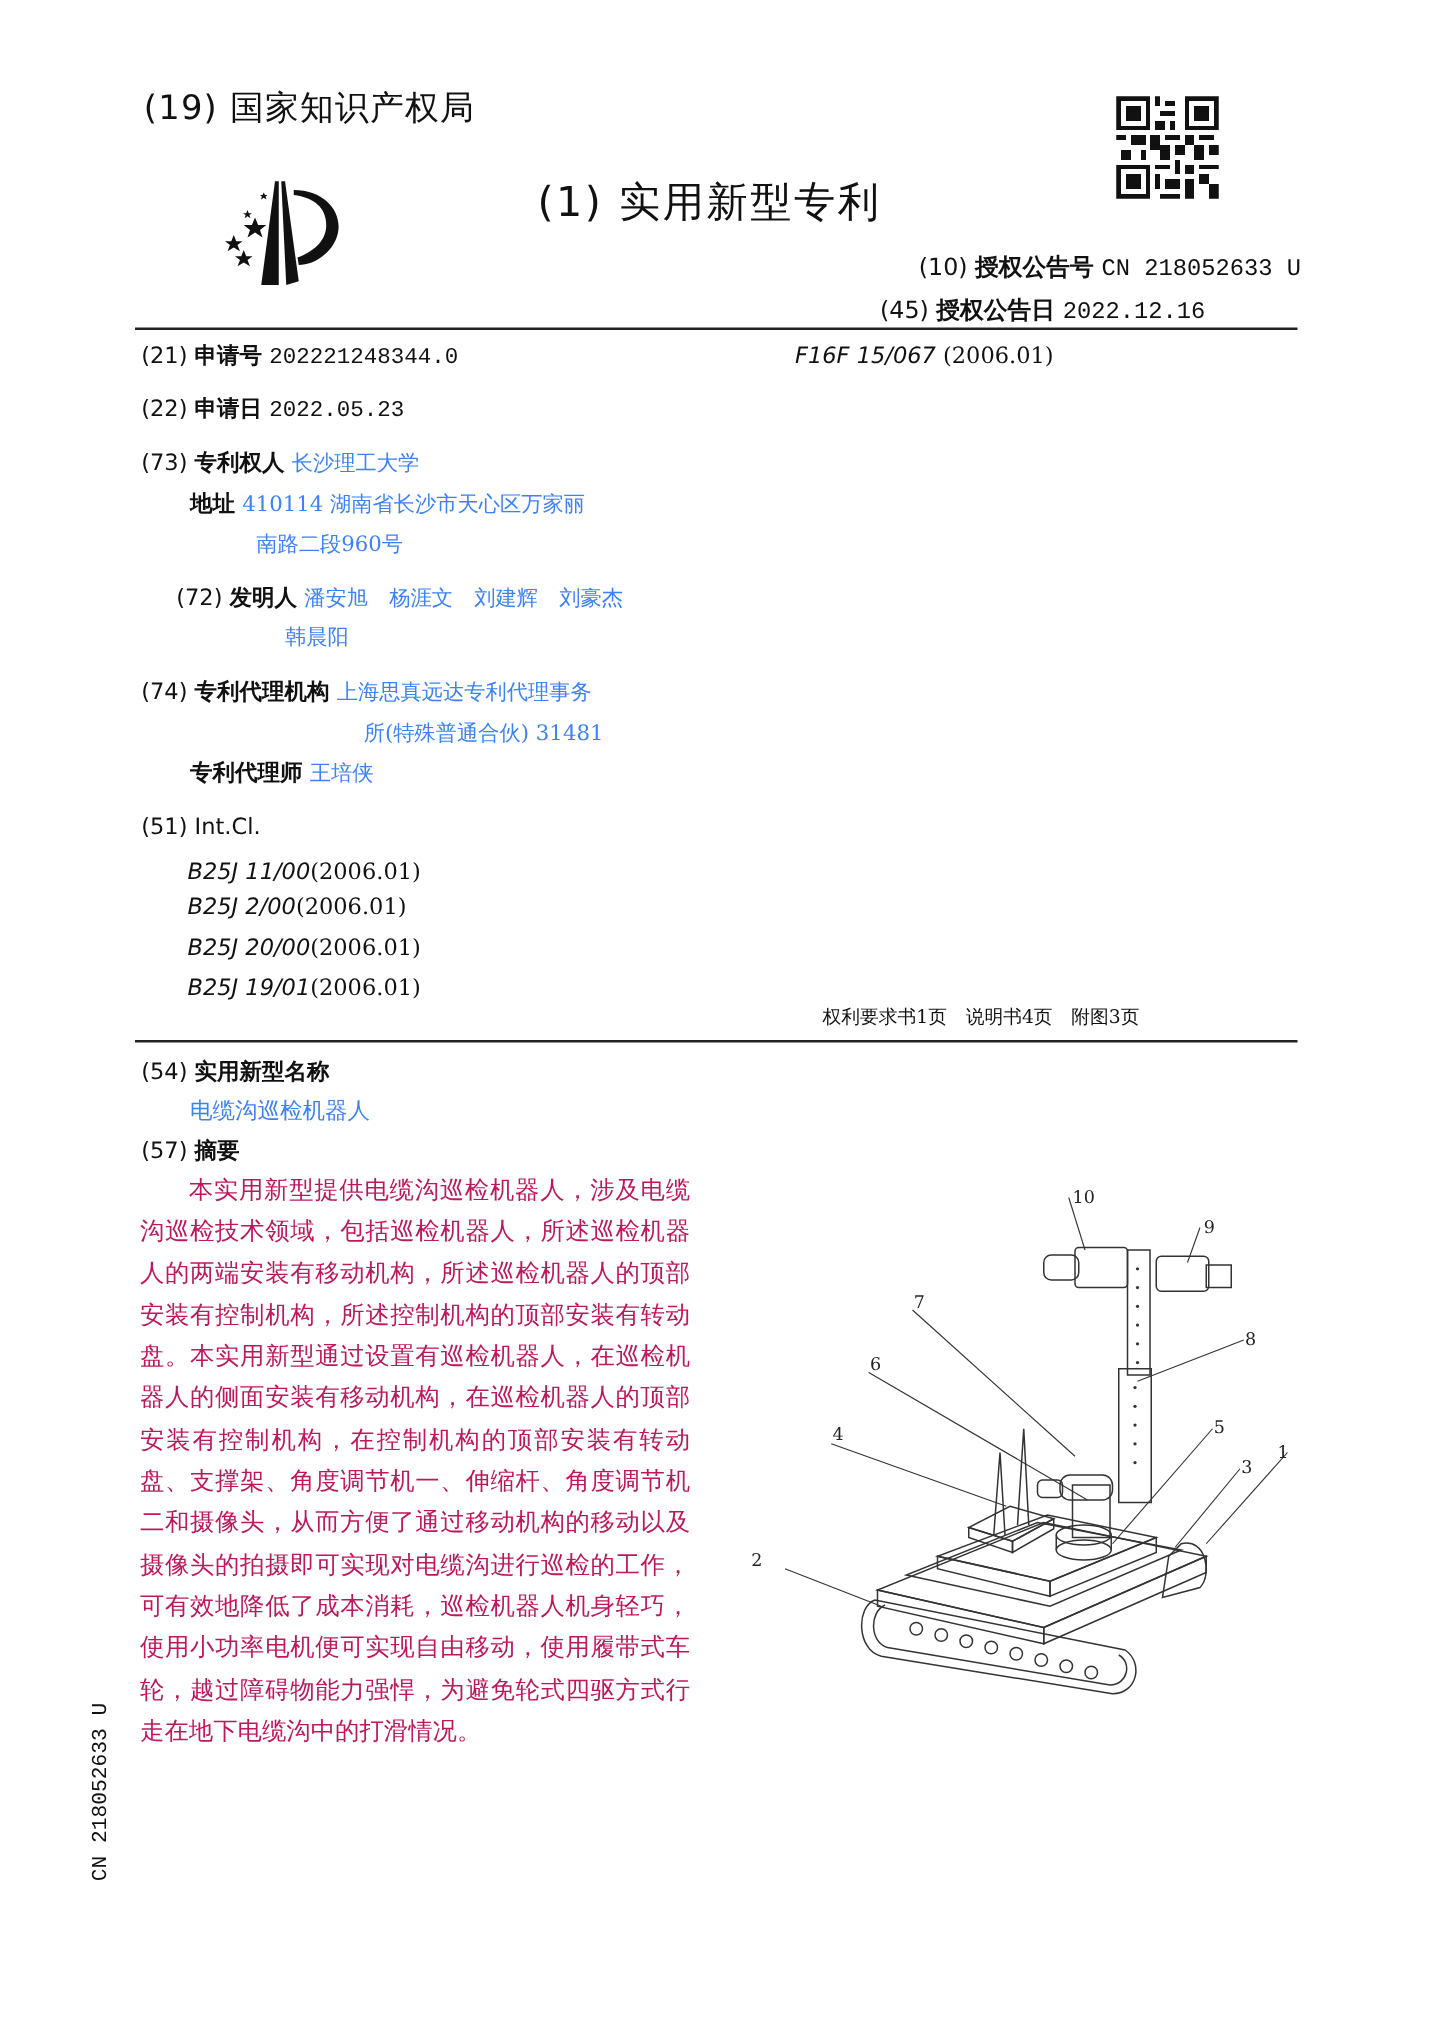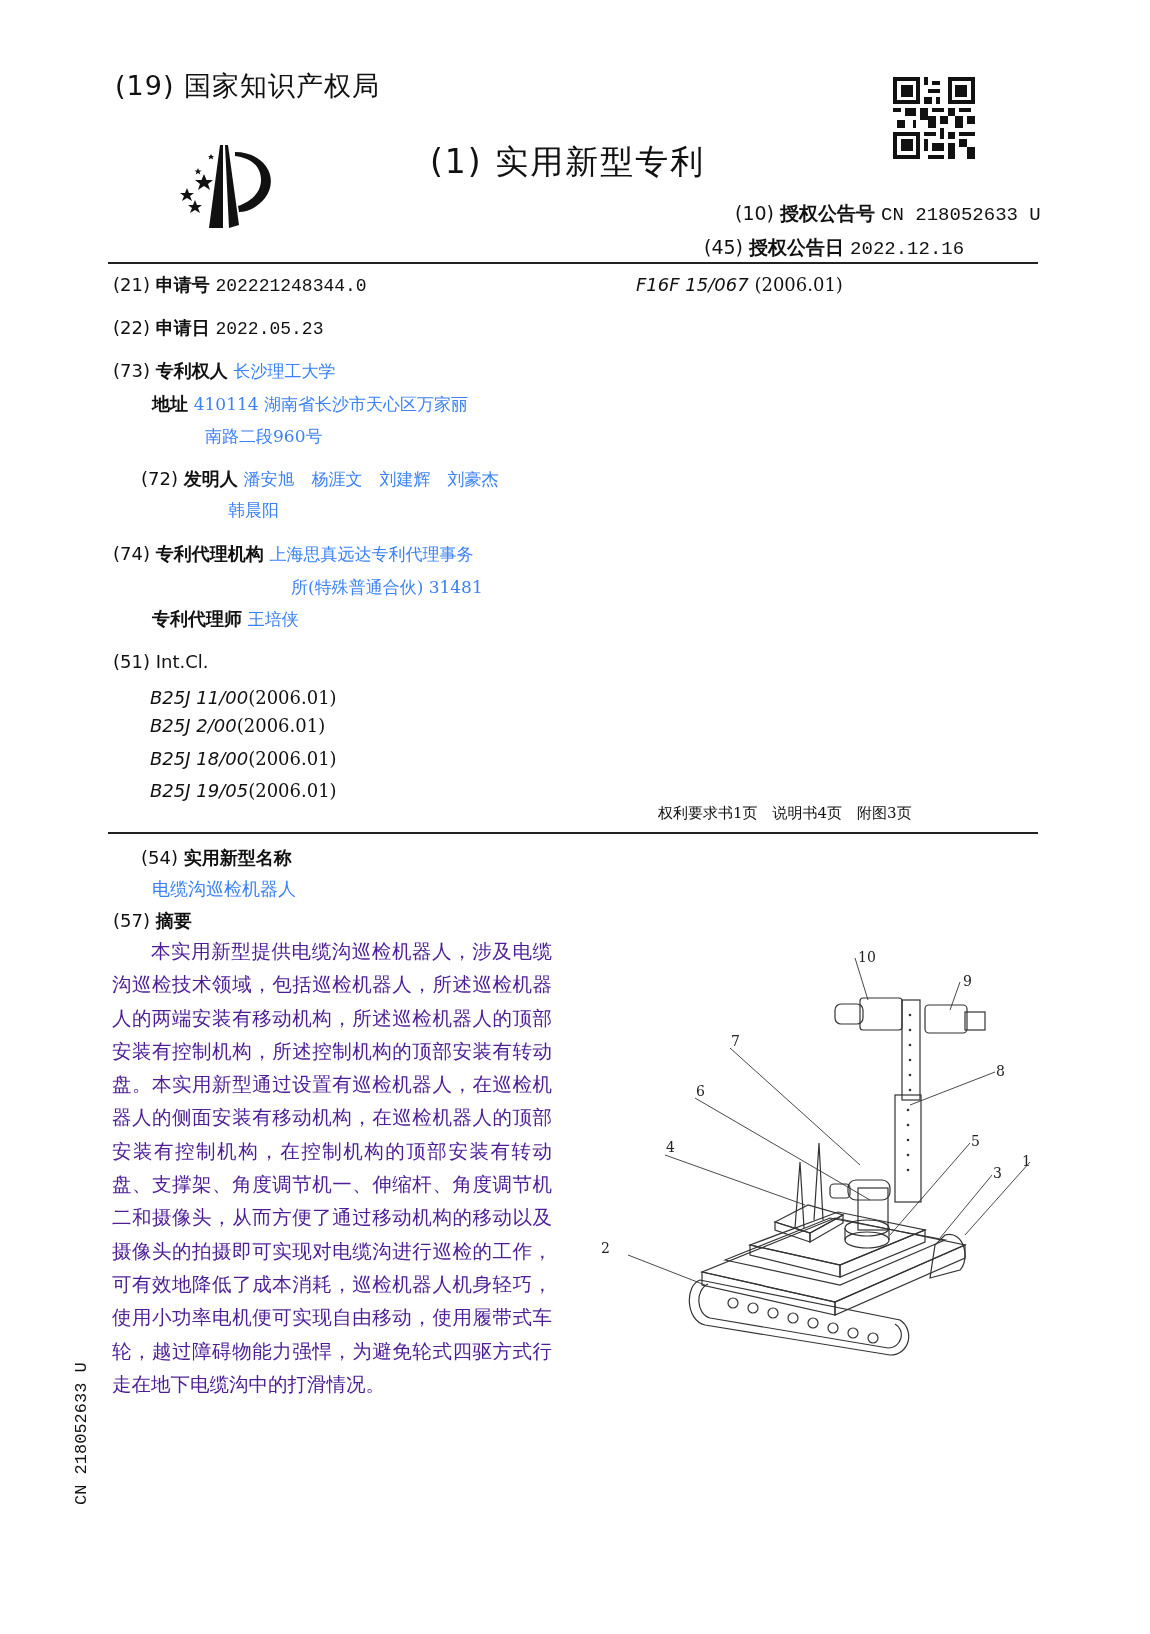--- a/index.html
+++ b/index.html
@@ -22,21 +22,21 @@
   .lbl { font-weight: bold; font-family: "DejaVu Sans", sans-serif; }
   .val { font-family: "DejaVu Serif", serif; font-size: 17px; color: #3b82f6; }
   .ipc { font-size: 18px; }
   .ipc .code { font-family: "DejaVu Sans", sans-serif; font-style: italic; }
   .ipc .ver { font-family: "DejaVu Serif", serif; }
 
   .pages { left: 658px; top: 804px; font-size: 15px; word-spacing: 4px; font-family: "DejaVu Serif", serif; }
 
   .abstract {
     left: 112px; top: 935px; width: 440px; font-family: "DejaVu Serif", serif;
-    font-size: 19.5px; line-height: 33.3px; text-align: justify; text-indent: 2em; color: #4c1d95;
+    font-size: 19.5px; line-height: 33.3px; text-align: justify; text-indent: 2em; color: #be185d;
   }
   .side-no {
     left: 72px; top: 1505px; transform: rotate(-90deg); transform-origin: left top;
     font-size: 17px; font-family: "Liberation Mono", monospace; white-space: nowrap;
   }
   .qr { left: 893px; top: 77px; width: 82px; height: 82px; }
   .logo { left: 165px; top: 140px; width: 120px; height: 90px; }
   .figure { left: 590px; top: 900px; width: 460px; height: 460px; }
 </style>
 </head>
@@ -175,31 +175,31 @@
   <span class="tag">(51)</span>
   <span class="tag">Int.Cl.</span>
 </div>
 <div class="abs ipc row" style="left:150px; top:685px;">
   <span class="code">B25J  11/00</span><span class="ver">(2006.01)</span>
 </div>
 <div class="abs ipc row" style="left:150px; top:713px;">
   <span class="code">B25J  2/00</span><span class="ver">(2006.01)</span>
 </div>
 <div class="abs ipc row" style="left:150px; top:746px;">
-  <span class="code">B25J  18/00</span><span class="ver">(2006.01)</span>
+  <span class="code">B25J  20/00</span><span class="ver">(2006.01)</span>
 </div>
 <div class="abs ipc row" style="left:150px; top:778px;">
-  <span class="code">B25J  19/05</span><span class="ver">(2006.01)</span>
+  <span class="code">B25J  19/01</span><span class="ver">(2006.01)</span>
 </div>
 
 <div class="abs pages">权利要求书1页　说明书4页　附图3页</div>
 
 <div class="abs rule-mid"></div>
 
-<div class="abs row" style="left:113px; top:845px;margin-left:28px;">
+<div class="abs row" style="left:113px; top:845px;">
   <span class="tag">(54)</span>
   <span class="lbl">实用新型名称</span>
 </div>
 <div class="abs row val" style="left:152px; top:876px; font-size:18px;">电缆沟巡检机器人</div>
 
 <div class="abs row" style="left:113px; top:908px;">
   <span class="tag">(57)</span>
   <span class="lbl">摘要</span>
 </div>
 <div class="abs abstract">本实用新型提供电缆沟巡检机器人，涉及电缆沟巡检技术领域，包括巡检机器人，所述巡检机器人的两端安装有移动机构，所述巡检机器人的顶部安装有控制机构，所述控制机构的顶部安装有转动盘。本实用新型通过设置有巡检机器人，在巡检机器人的侧面安装有移动机构，在巡检机器人的顶部安装有控制机构，在控制机构的顶部安装有转动盘、支撑架、角度调节机一、伸缩杆、角度调节机二和摄像头，从而方便了通过移动机构的移动以及摄像头的拍摄即可实现对电缆沟进行巡检的工作，可有效地降低了成本消耗，巡检机器人机身轻巧，使用小功率电机便可实现自由移动，使用履带式车轮，越过障碍物能力强悍，为避免轮式四驱方式行走在地下电缆沟中的打滑情况。</div>

